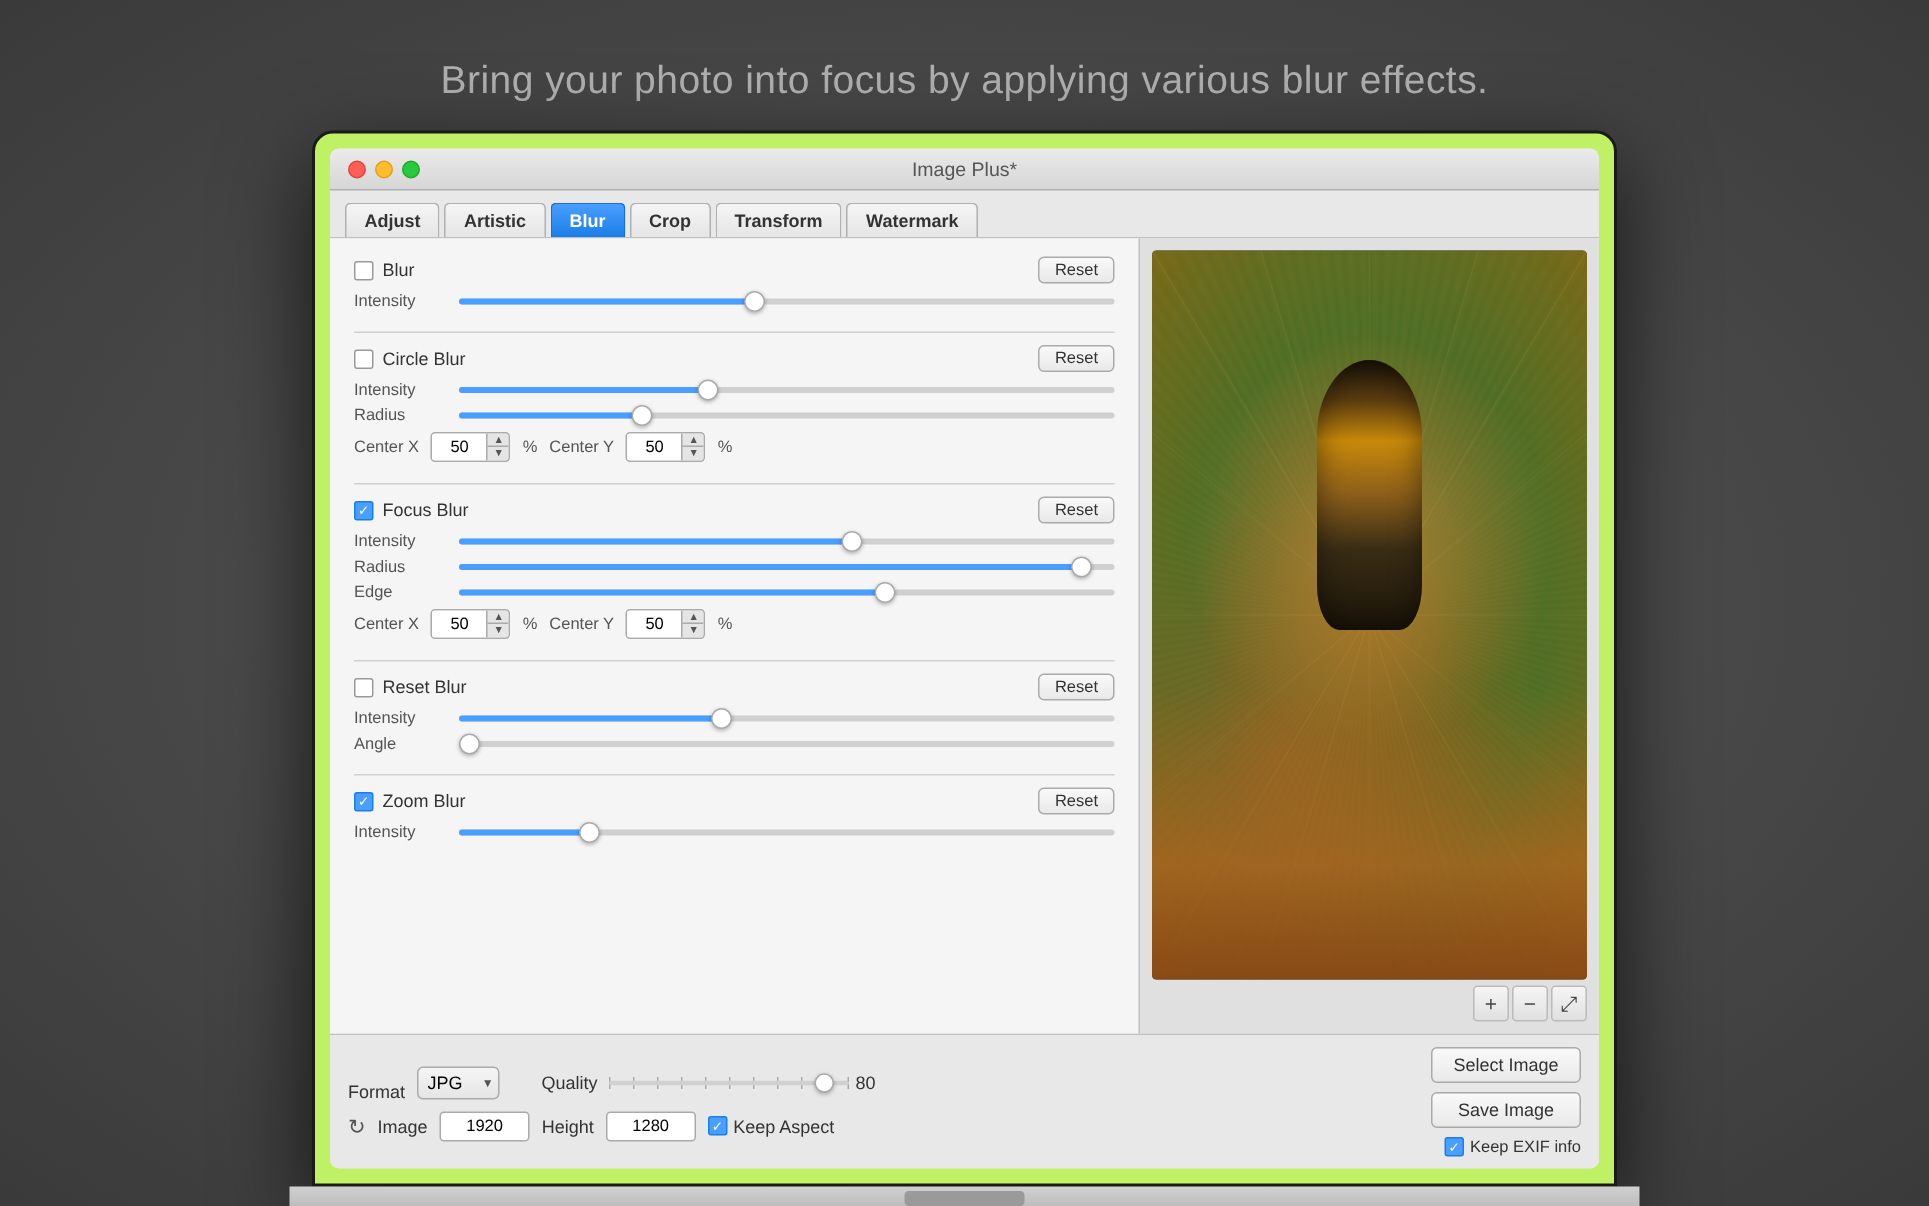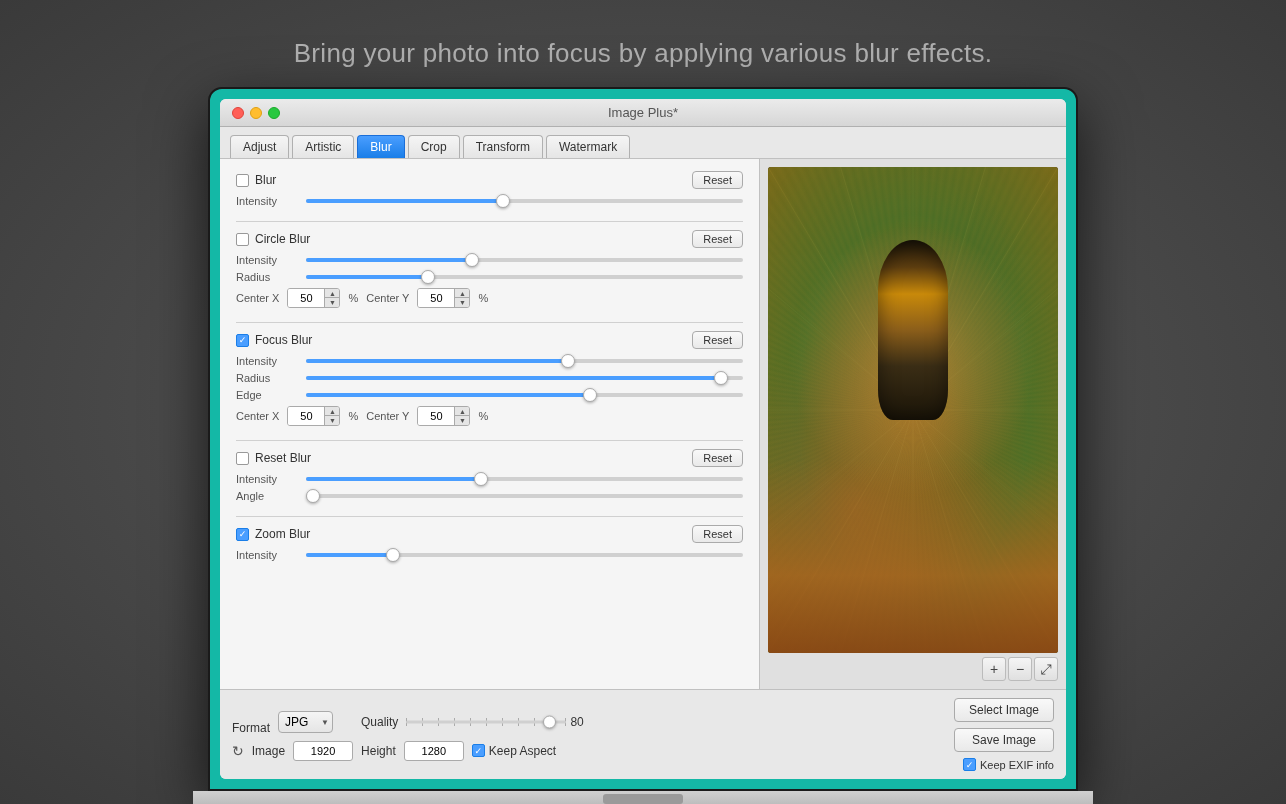--- a/index.html
+++ b/index.html
@@ -38,21 +38,21 @@
       z-index: 10;
       margin-top: 18px;
       width: 900px;
       display: flex;
       flex-direction: column;
       align-items: center;
     }
 
     .laptop-screen {
       width: 870px;
-      background: #14b8a6;
+      background: #bef264;
       border-radius: 14px 14px 0 0;
       padding: 10px;
       border: 2px solid #1a1a1a;
       box-shadow: 0 20px 60px rgba(0,0,0,0.7);
     }
 
     .screen-inner {
       background: #e8e8e8;
       border-radius: 6px;
       overflow: hidden;
@@ -120,20 +120,21 @@
 
     .tab-btn {
       padding: 4px 12px;
       font-size: 12px;
       border: 1px solid #b0b0b0;
       border-radius: 4px 4px 0 0;
       background: linear-gradient(to bottom, #f5f5f5, #e5e5e5);
       color: #333;
       cursor: pointer;
       border-bottom: none;
+      font-weight: bold;
     }
 
     .tab-btn.active {
       background: linear-gradient(to bottom, #4a9eff, #1a7ee8);
       color: white;
       border-color: #1a6ed8;
     }
 
     
     .controls-area {

